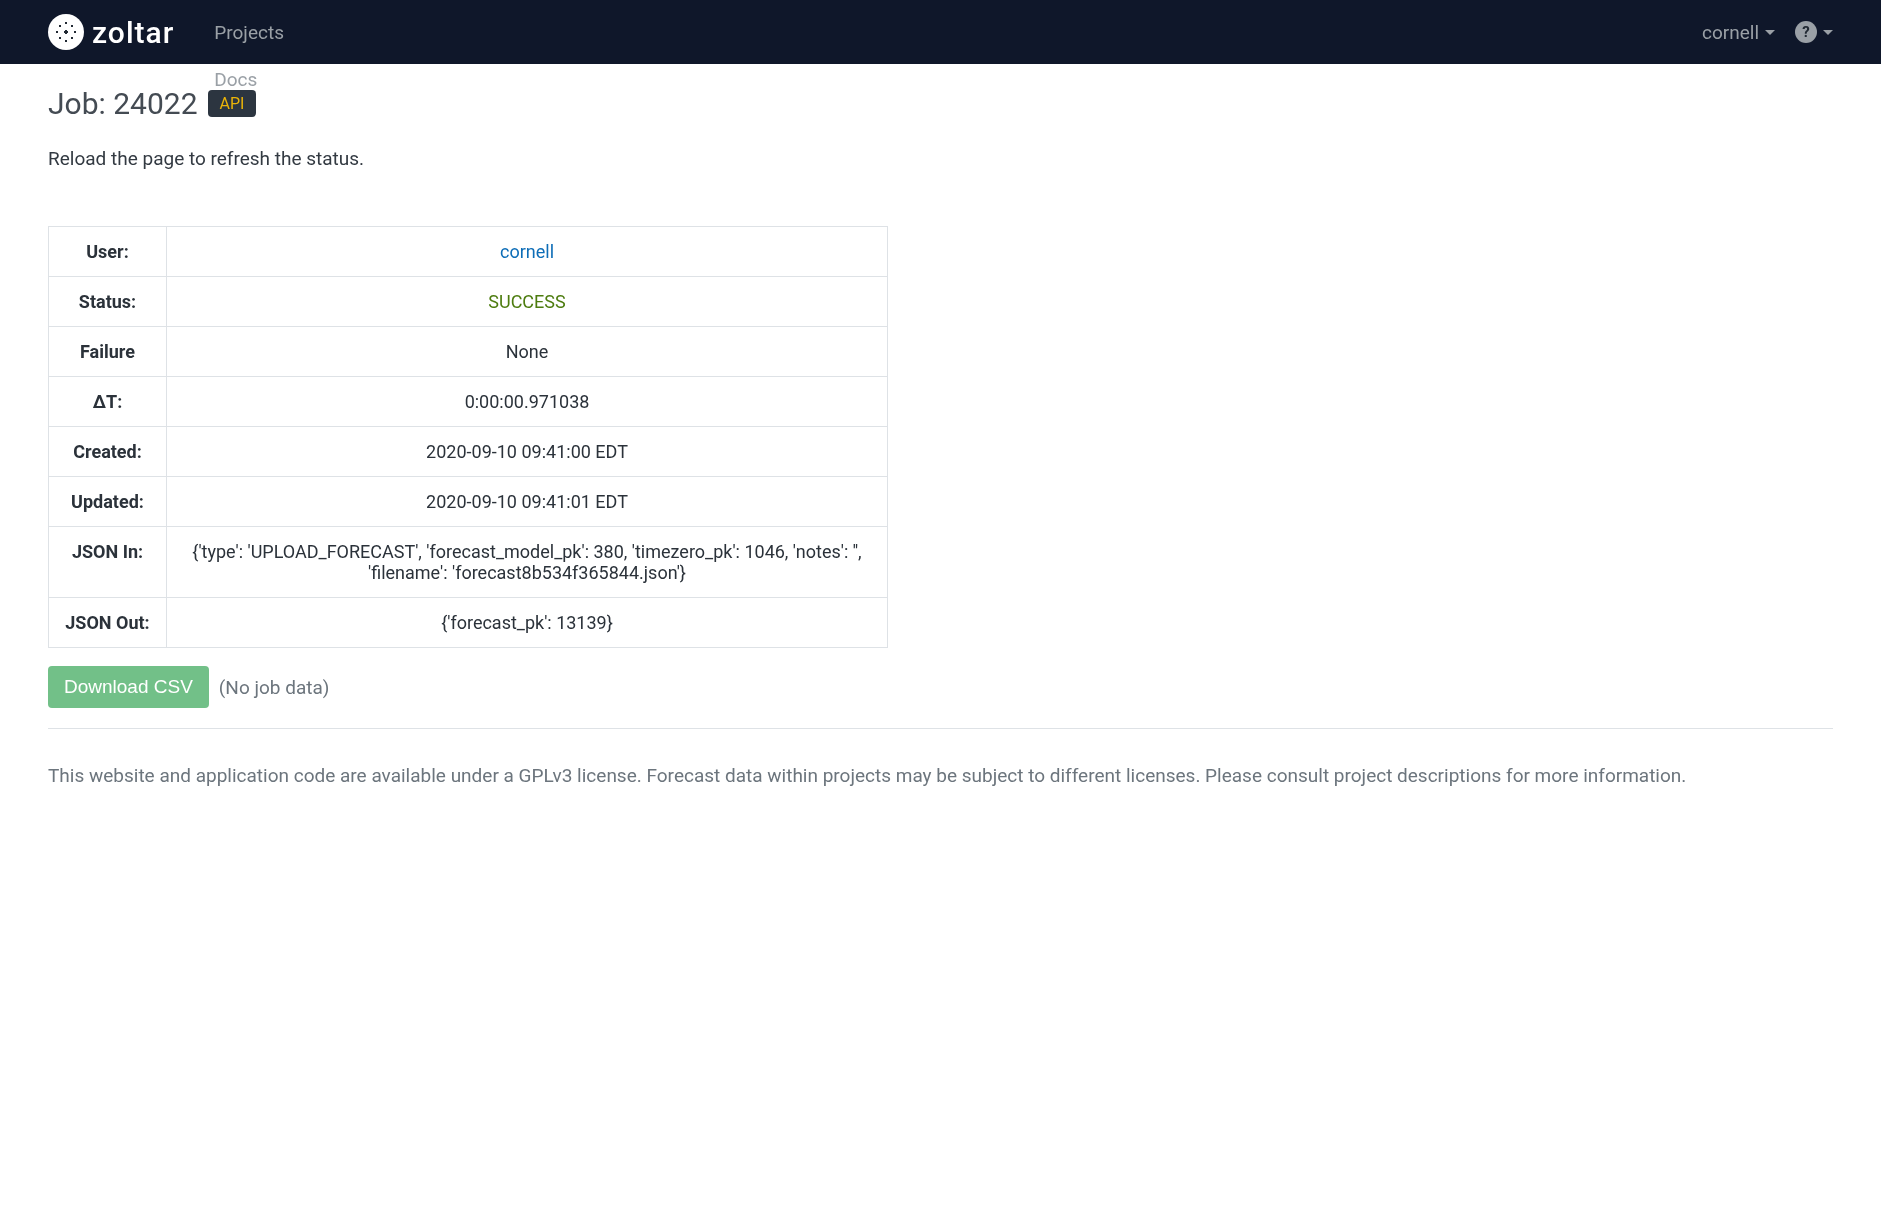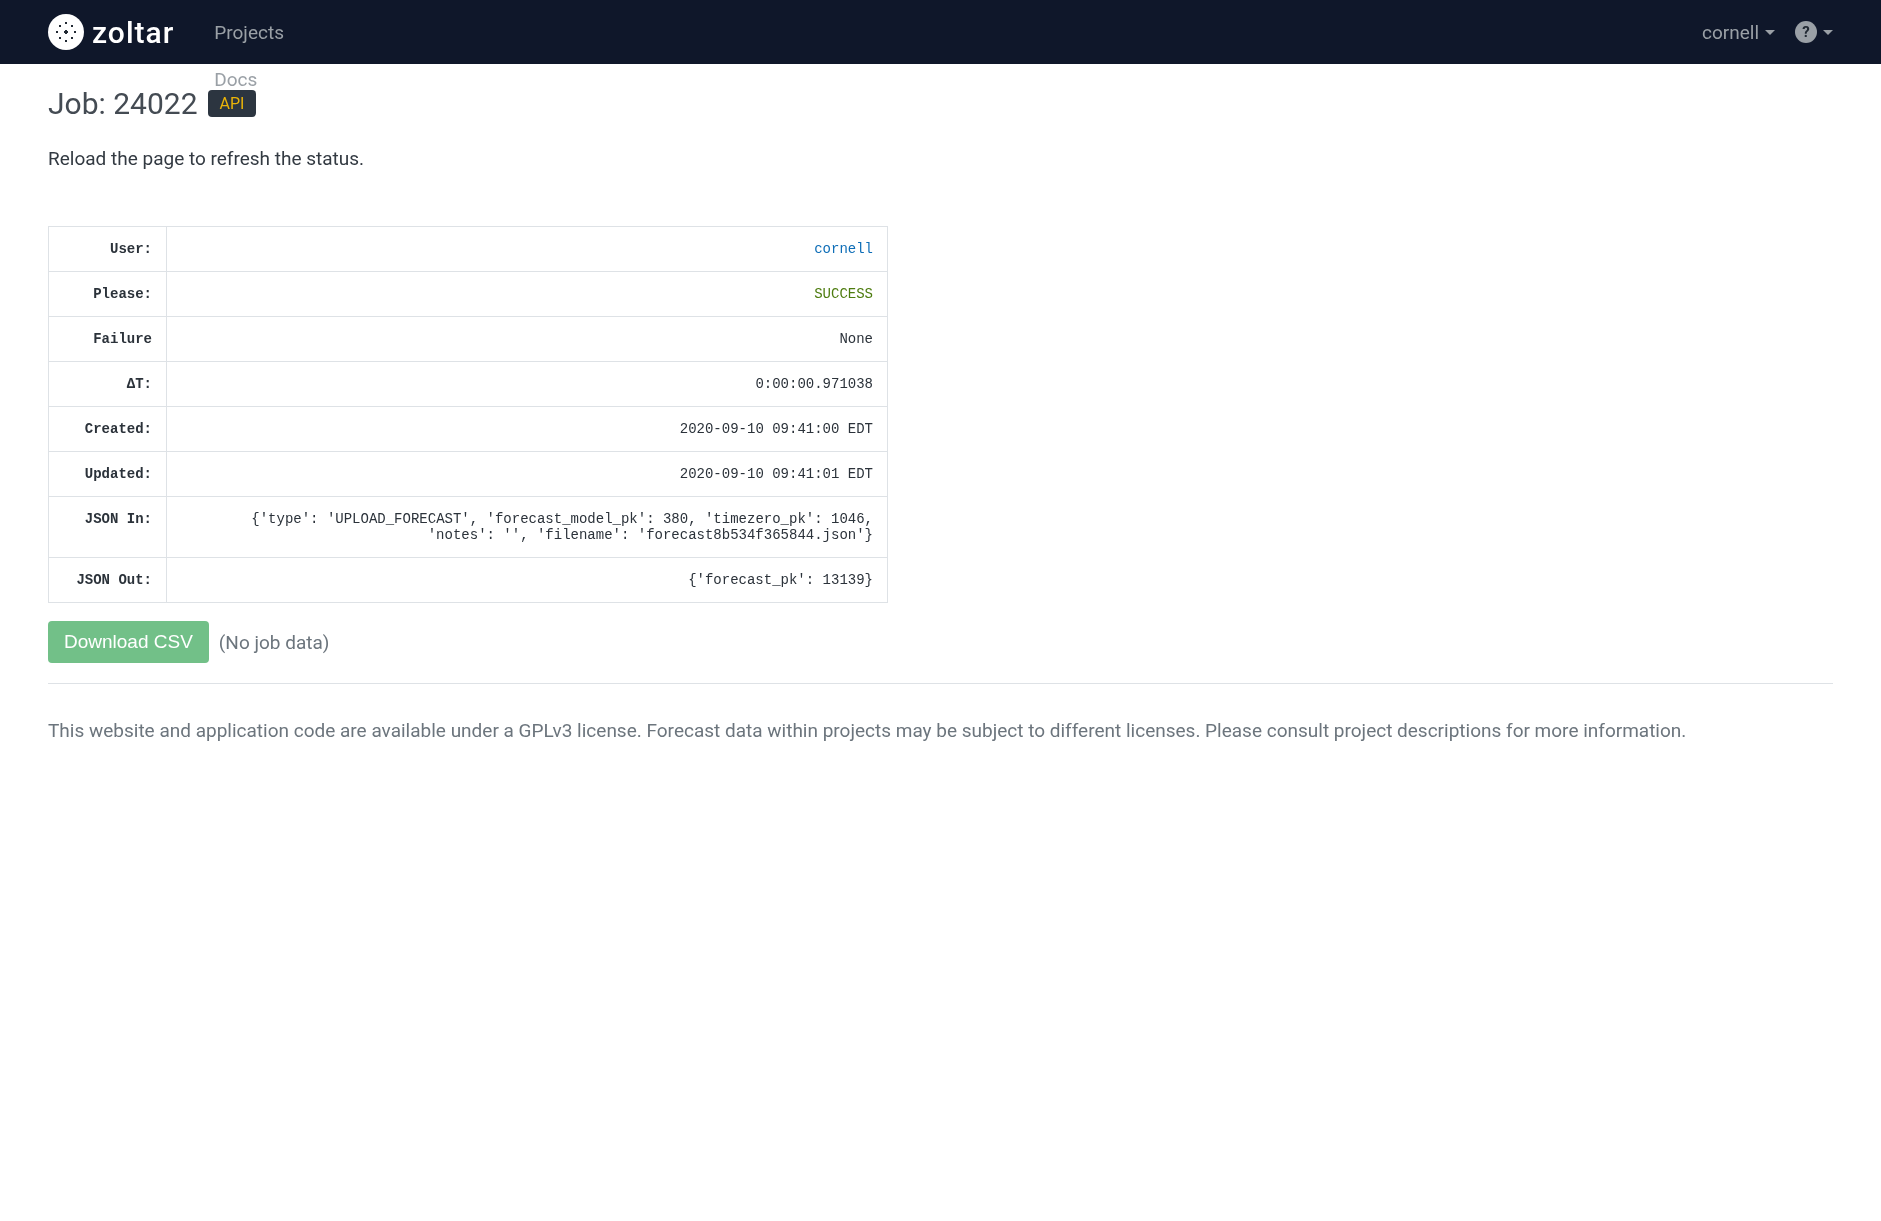--- a/index.html
+++ b/index.html
@@ -135,24 +135,23 @@
     }
     .table {
       margin-top: 56px;
       width: 840px;
       border-collapse: collapse;
       border: 1px solid #dee2e6;
     }
     .table th, .table td {
       border: 1px solid #dee2e6;
       padding: 14px 14px;
-      text-align: right;
+      text-align: center;
       vertical-align: top;
-      font-size: 14px;
-      font-family: Liberation Mono, monospace;
+      font-size: 18px;
     }
     .table th {
       width: 118px;
       font-weight: 700;
       color: #2b323a;
     }
     .table td {
       color: #2b323a;
     }
     .link-text {
@@ -228,21 +227,21 @@
   </h1>
   <p class="subtitle">Reload the page to refresh the status.</p>
 
   <table class="table">
     <tbody id="table-body">
         <tr>
           <th>User:</th>
           <td><span class="link-text">cornell</span></td>
         </tr>
         <tr>
-          <th>Please:</th>
+          <th>Status:</th>
           <td><span class="status-success">SUCCESS</span></td>
         </tr>
         <tr>
           <th>Failure</th>
           <td>None</td>
         </tr>
         <tr>
           <th>ΔT:</th>
           <td>0:00:00.971038</td>
         </tr>

